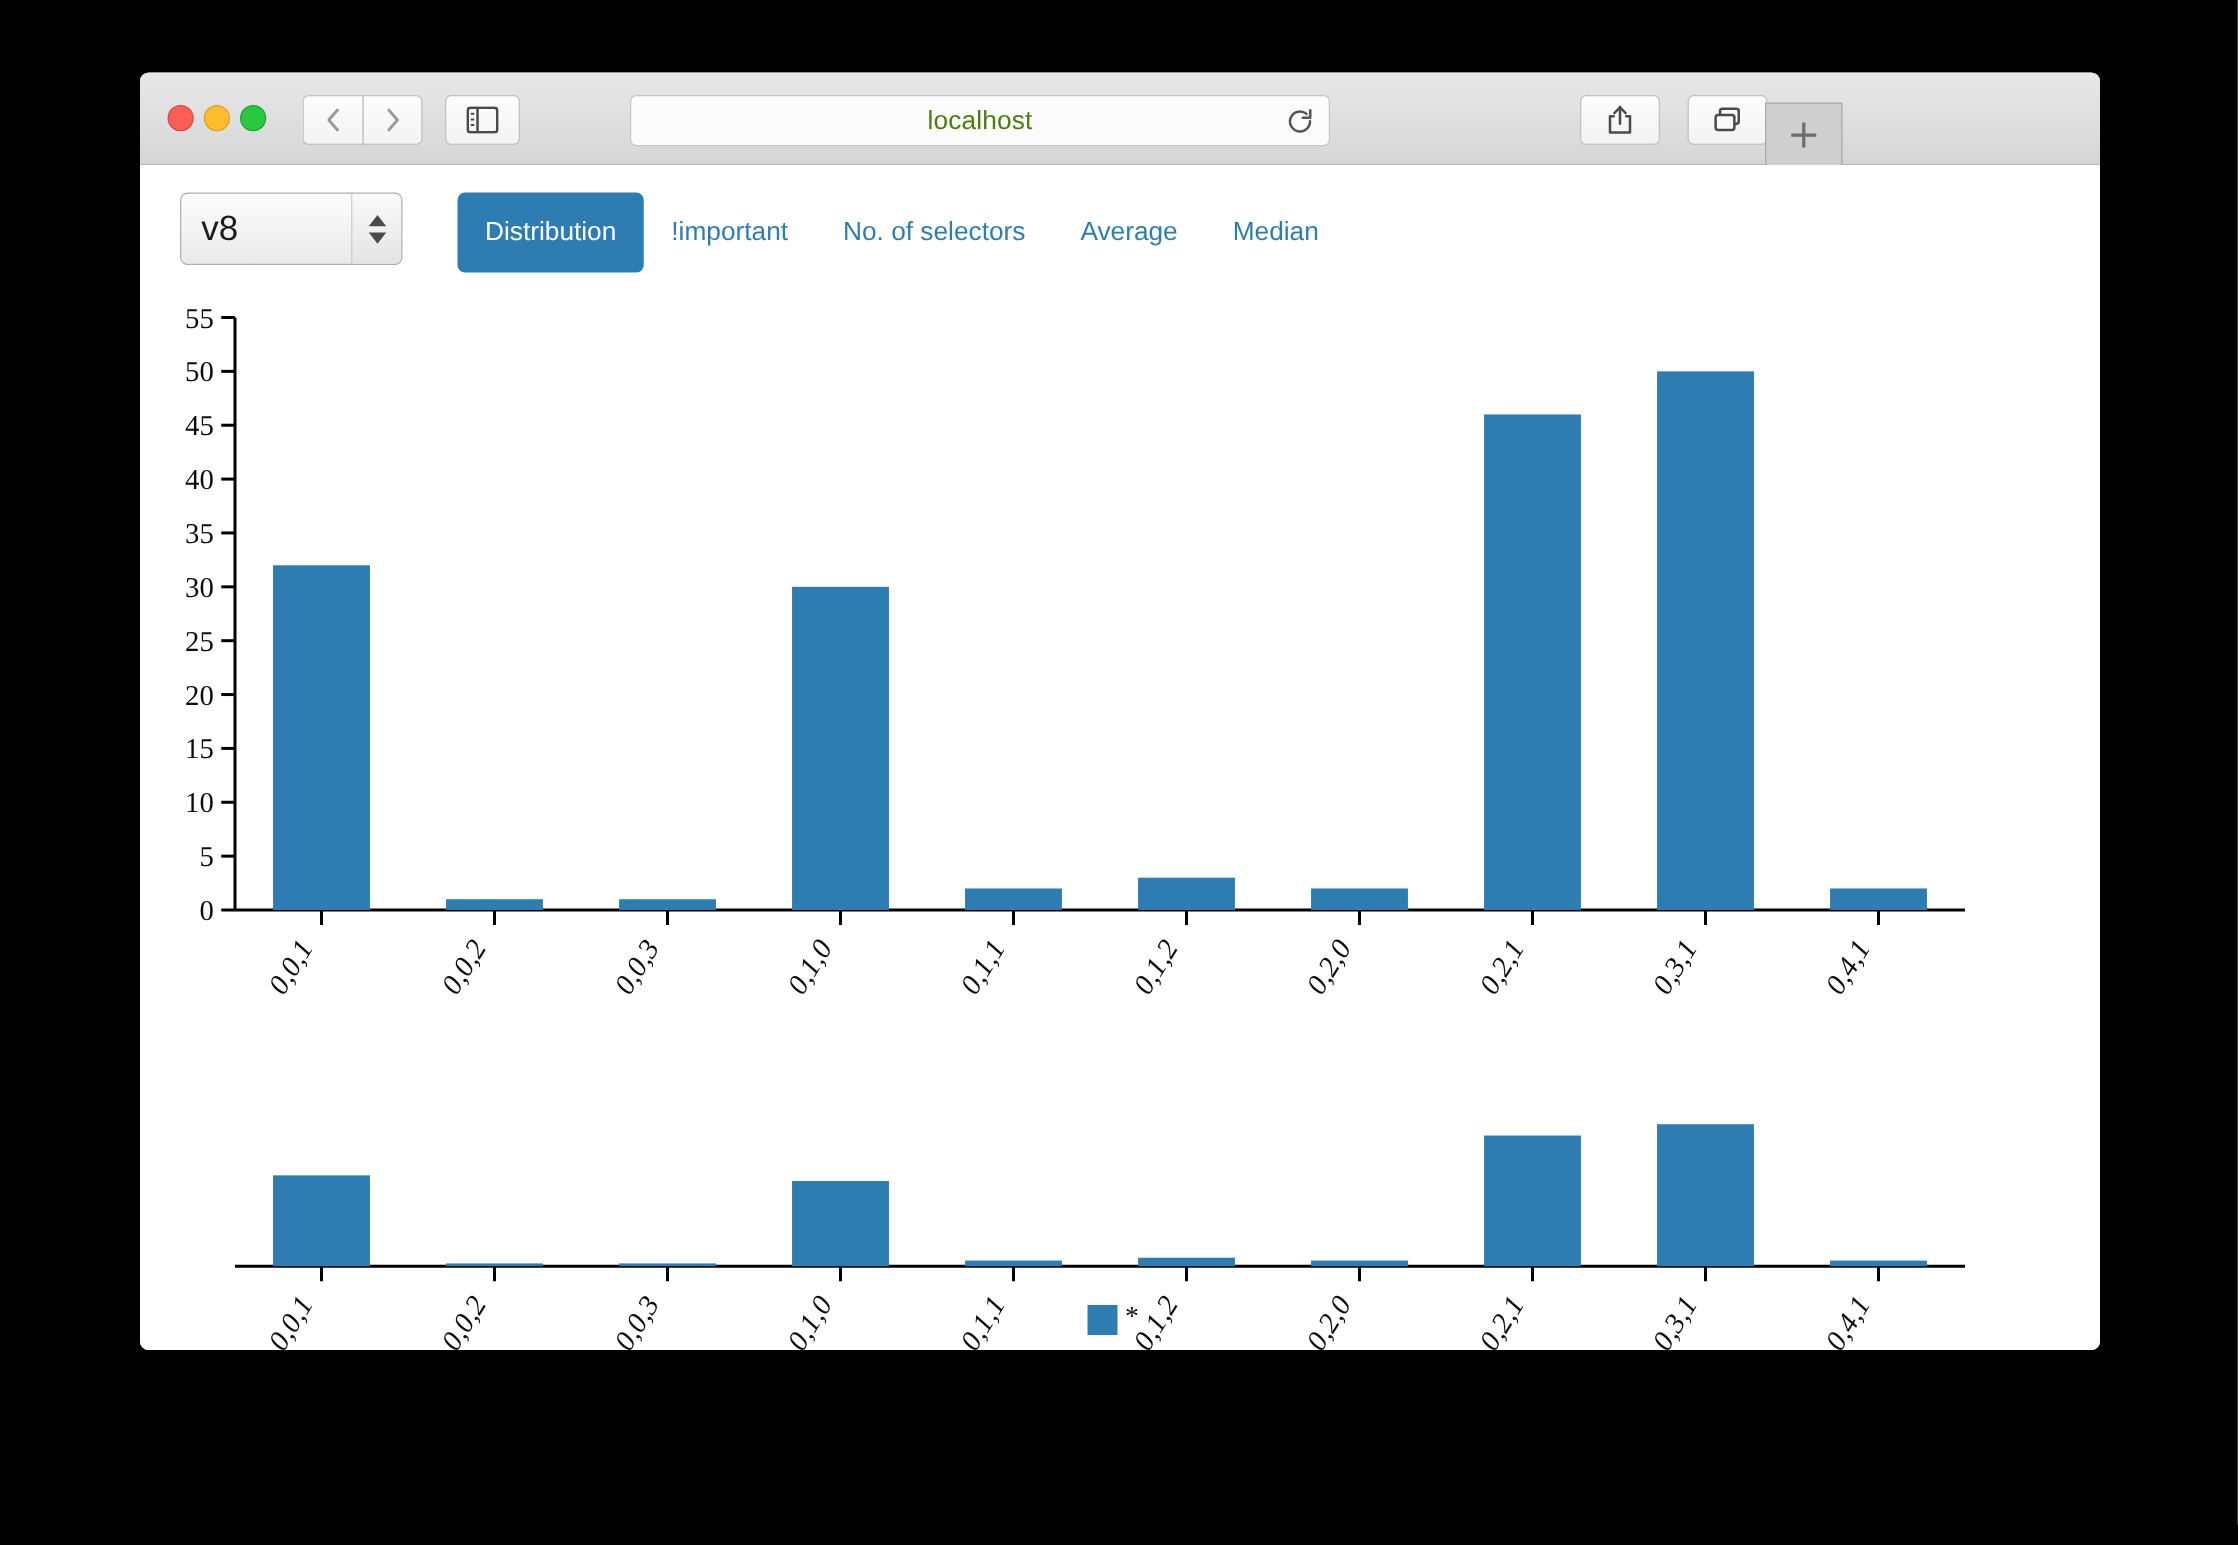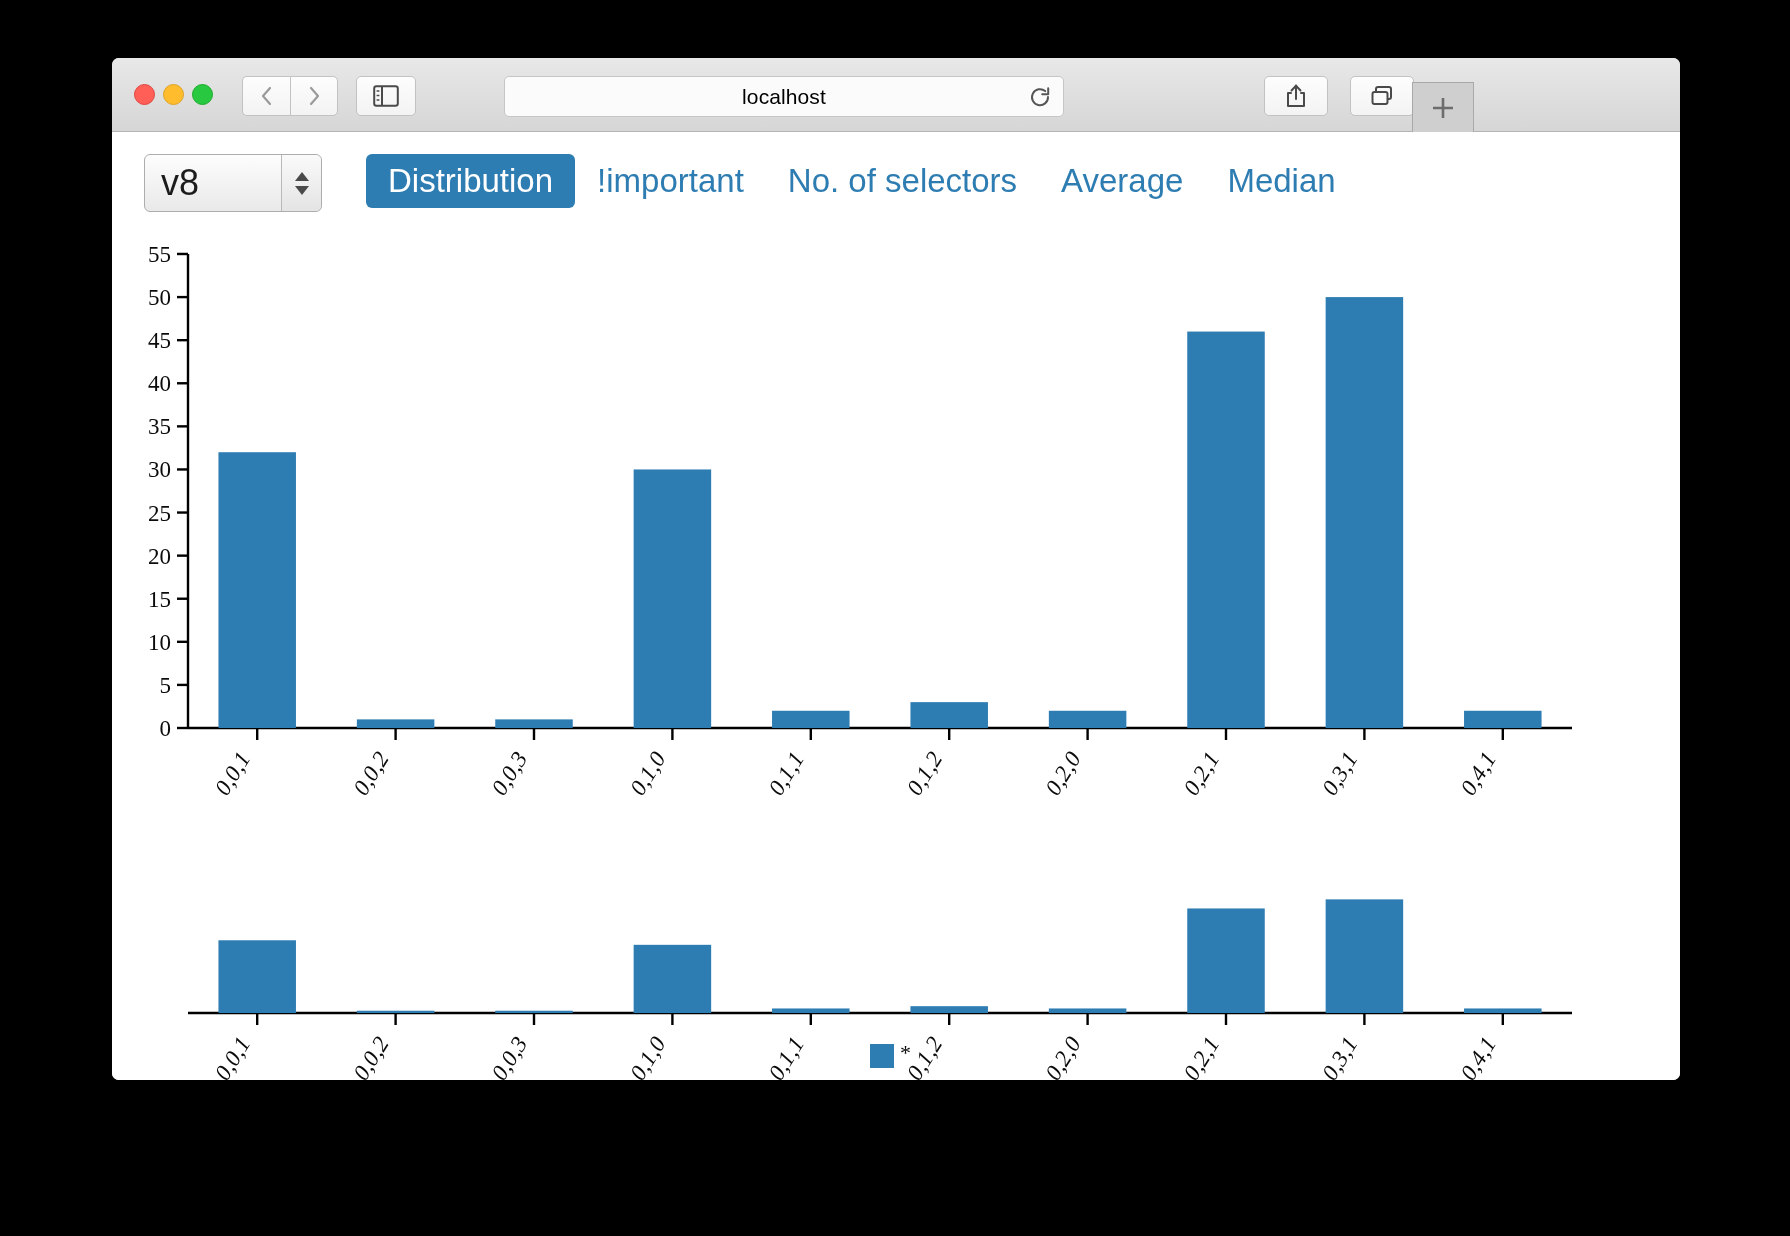--- a/index.html
+++ b/index.html
@@ -68,21 +68,21 @@
   #urlbar {
     position: absolute;
     left: 392px; top: 18px;
     width: 560px; height: 41px;
     background: #fbfbfb;
     border: 1px solid #c6c6c6;
     border-radius: 5px;
     display: flex; align-items: center; justify-content: center;
   }
   #url-text {
-    font-size: 21px; color: #000000; letter-spacing: 0.1px;
+    font-size: 21px; color: #4d7c0f; letter-spacing: 0.1px;
   }
   #reload-btn {
     position: absolute; right: 10px; top: 50%;
     transform: translateY(-50%);
     width: 26px; height: 26px;
     display:flex; align-items:center; justify-content:center;
   }
 
   
   #page {
@@ -99,42 +99,42 @@
   #version-select {
     position: absolute;
     left: 32px; top: 22px;
     width: 178px; height: 58px;
     background: linear-gradient(to bottom,#fdfdfd,#e9e9e9);
     border: 1px solid #adadad;
     border-radius: 6px;
     display: flex; align-items: center;
   }
   #version-label {
-    font-size: 36px; color: #1c1c1c; padding-left: 16px;
+    font-size: 28px; color: #1c1c1c; padding-left: 16px;
   }
   #stepper {
     position: absolute; right: 0; top: 0; bottom: 0; width: 40px;
     background: linear-gradient(to bottom,#fafafa,#e4e4e4);
     border-left: 1px solid #b9b9b9;
     border-radius: 0 6px 6px 0;
     display: flex; flex-direction: column;
     align-items: center; justify-content: center; gap: 5px;
   }
   .arrow-up   { width:0;height:0;border-left:7px solid transparent;border-right:7px solid transparent;border-bottom:9px solid #4a4a4a;}
   .arrow-down { width:0;height:0;border-left:7px solid transparent;border-right:7px solid transparent;border-top:9px solid #4a4a4a;}
 
   #tabs {
     position: absolute;
     left: 254px; top: 22px;
     display: flex; align-items: center;
   }
   .tab {
-    font-size: 33px;
+    font-size: 21px;
     color: #2e7db2;
-    padding: 8px 22px;
+    padding: 20px 22px;
     border-radius: 6px;
     white-space: nowrap;
     cursor: pointer;
   }
   .tab.active {
     background: #2e7db2;
     color: #ffffff;
   }
 
   

